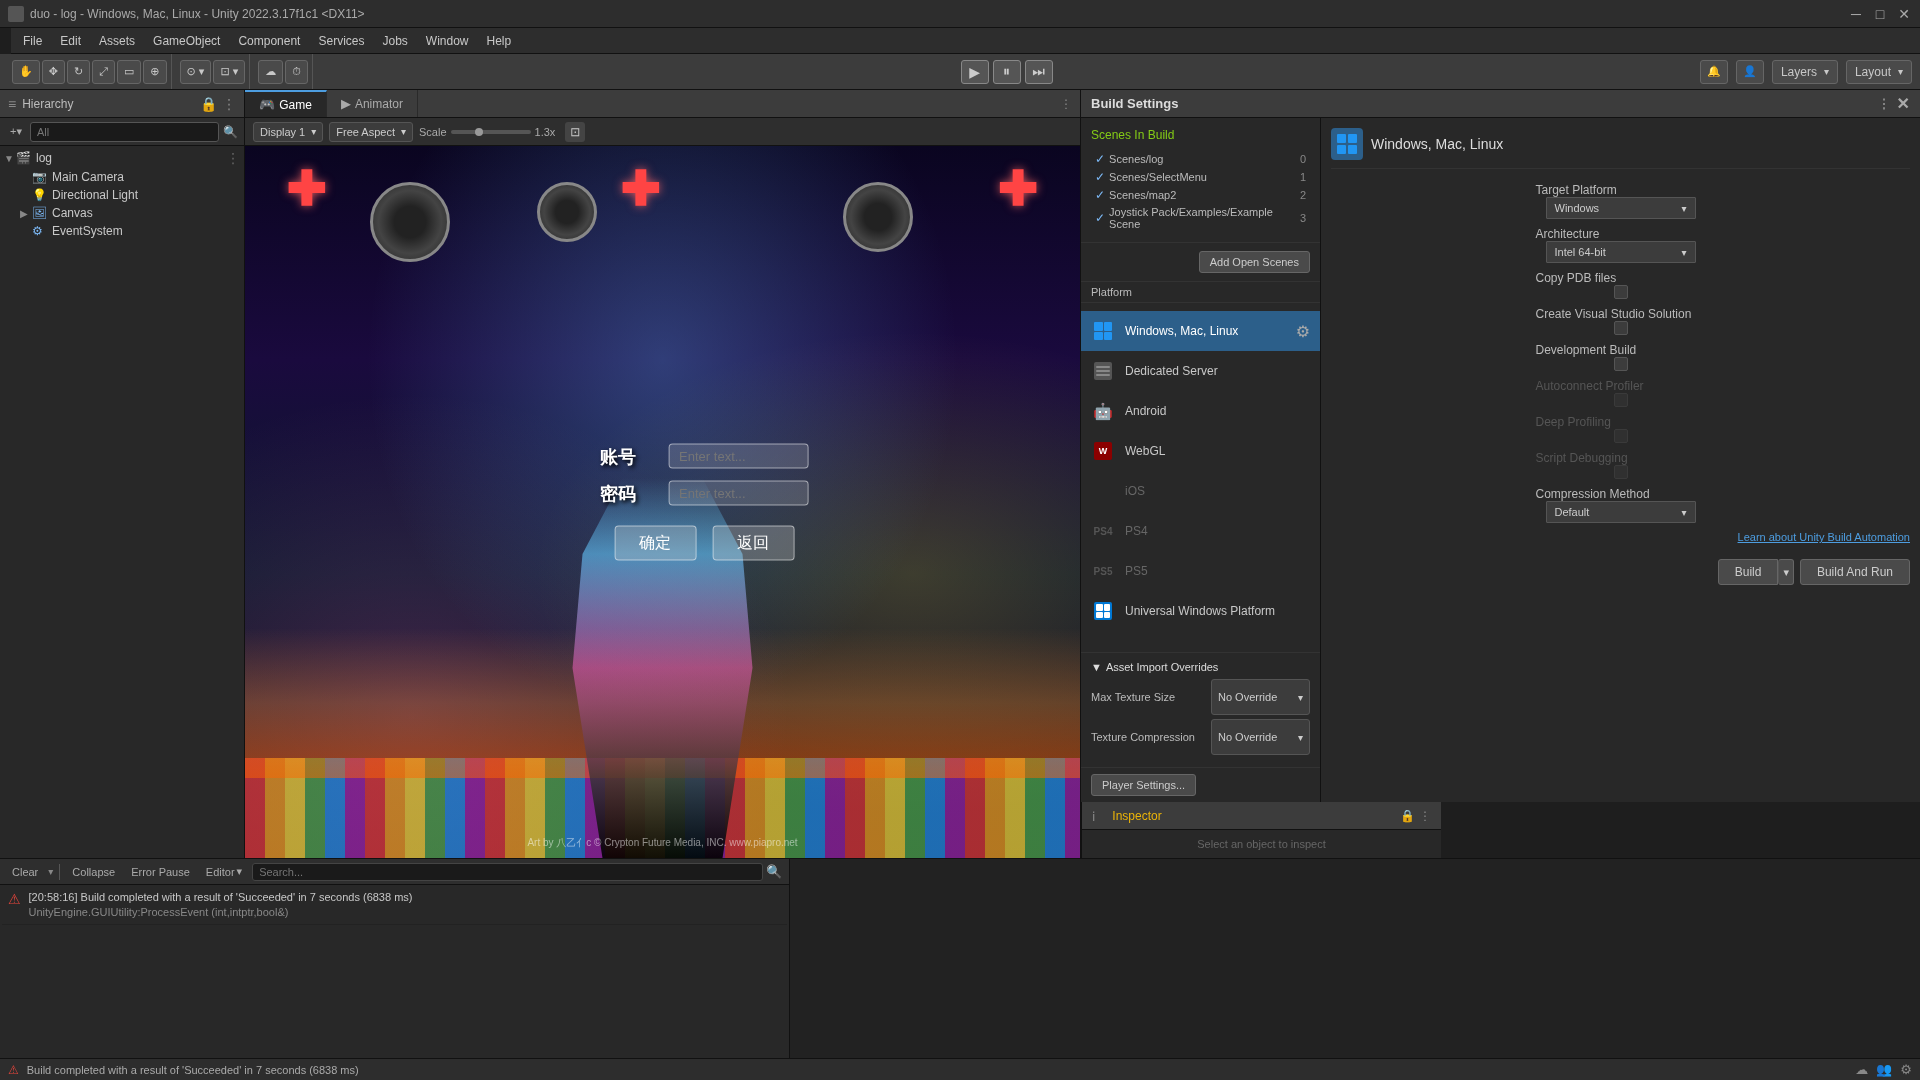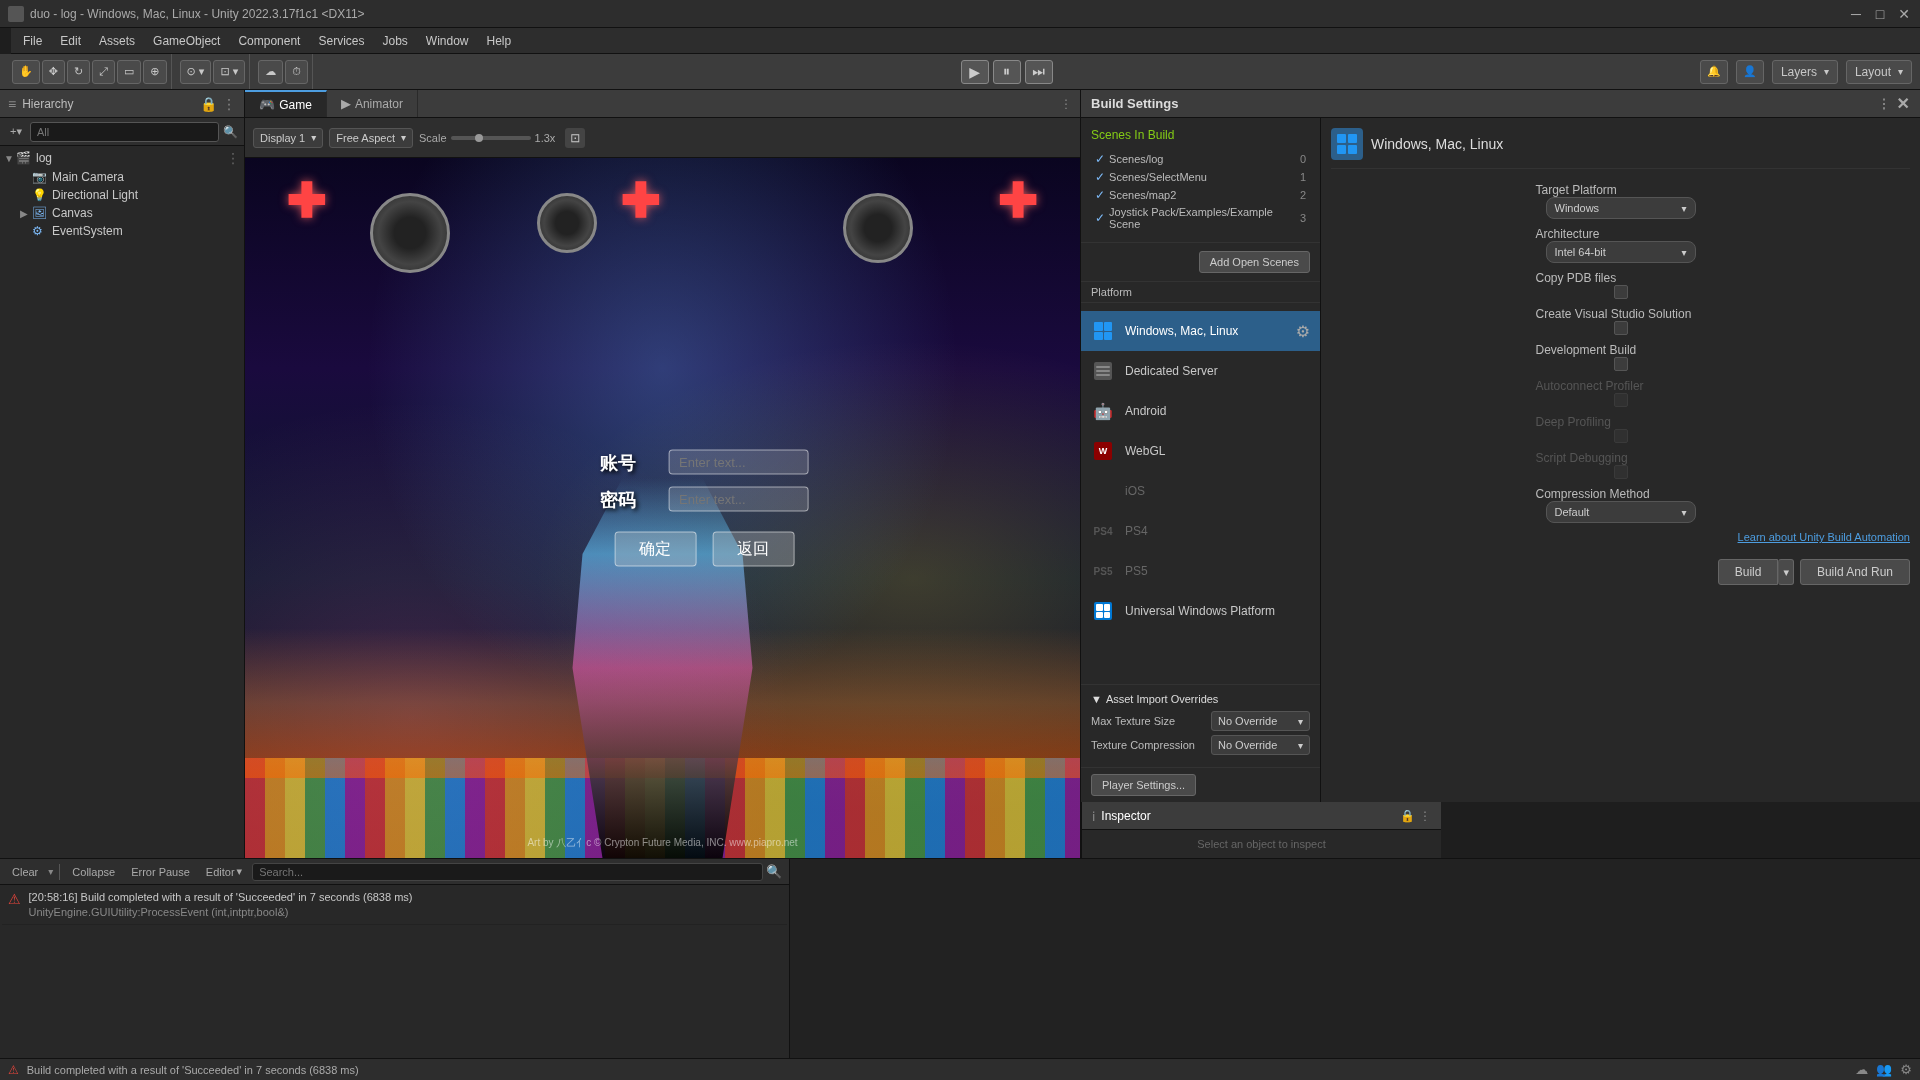--- a/index.html
+++ b/index.html
@@ -226,21 +226,21 @@
       gap: 4px;
     }
     .tab.active {
       background: #282828;
       color: #fff;
       border-top: 2px solid #4d9de0;
     }
     .tab-icon { font-size: 13px; }
 
     .viewport-toolbar {
-      height: 40px;
+      height: 28px;
       background: #2e2e2e;
       display: flex;
       align-items: center;
       padding: 0 8px;
       gap: 6px;
       border-bottom: 1px solid #111;
     }
     .vp-dropdown {
       background: #3c3c3c;
       border: 1px solid #555;
@@ -528,21 +528,21 @@
     }
     .ai-label { width: 120px; }
     .ai-select {
       flex: 1;
       background: #3c3c3c;
       border: 1px solid #555;
       border-radius: 3px;
       color: #ccc;
       font-size: 11px;
       padding: 2px 6px;
-      height: 20px;
+      height: 36px;
       display: flex; align-items: center; justify-content: space-between;
       cursor: pointer;
     }
 
     .bs-bottom-btns {
       padding: 6px 10px;
       display: flex;
       gap: 6px;
       border-top: 1px solid #333;
     }
@@ -583,21 +583,21 @@
       color: #bbb;
       flex-direction: column;
     }
     .settings-label { width: 170px; flex-shrink: 0; }
     .settings-value {
       flex: 1;
     }
     .settings-dropdown {
       background: #3c3c3c;
       border: 1px solid #555;
-      border-radius: 8px;
+      border-radius: 1px;
       padding: 2px 8px;
       color: #ccc;
       font-size: 11px;
       height: 22px;
       display: flex;
       align-items: center;
       justify-content: space-between;
       cursor: pointer;
       min-width: 150px;
     }
@@ -656,21 +656,21 @@
     .inspector-header {
       height: 28px;
       background: #3c3c3c;
       display: flex;
       align-items: center;
       padding: 0 10px;
       border-bottom: 1px solid #111;
       gap: 6px;
     }
     .inspector-icon { color: #888; font-size: 13px; }
-    .inspector-title { font-size: 12px; color: #ffffff; }
+    .inspector-title { font-size: 12px; color: #eab308; margin-left: 11px; }
     .insp-actions { margin-left: auto; display: flex; gap: 4px; }
     .insp-pin { cursor: pointer; color: #888; }
 
     
     #bottom-area {
       height: 200px;
       display: flex;
       border-top: 1px solid #111;
     }
 

